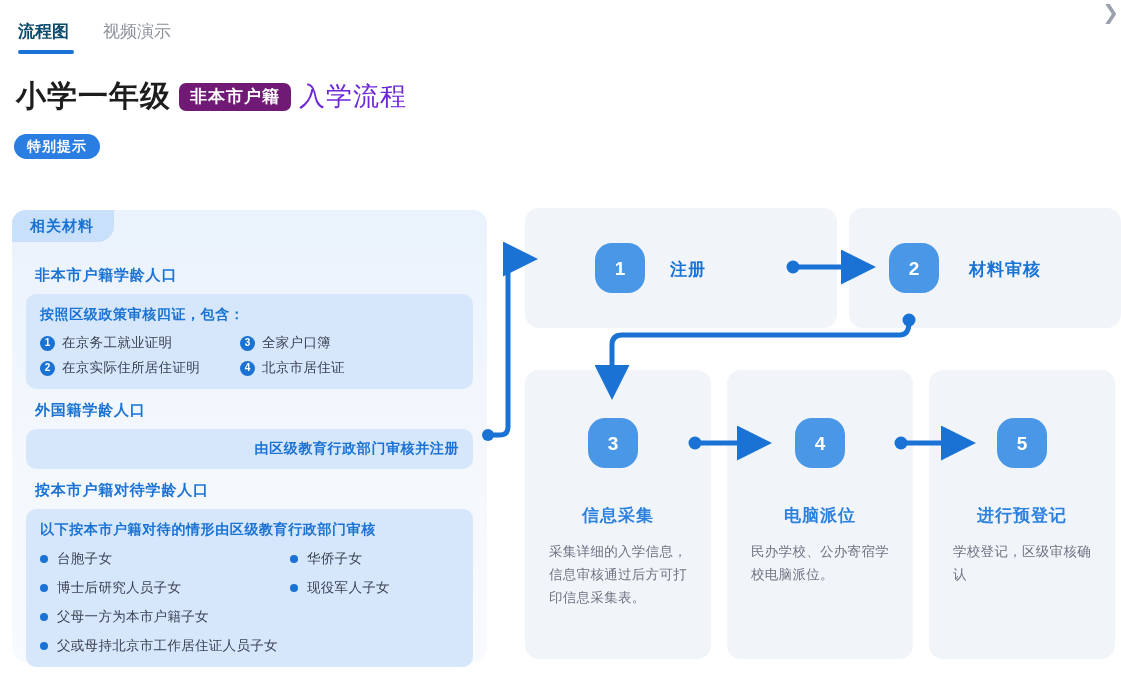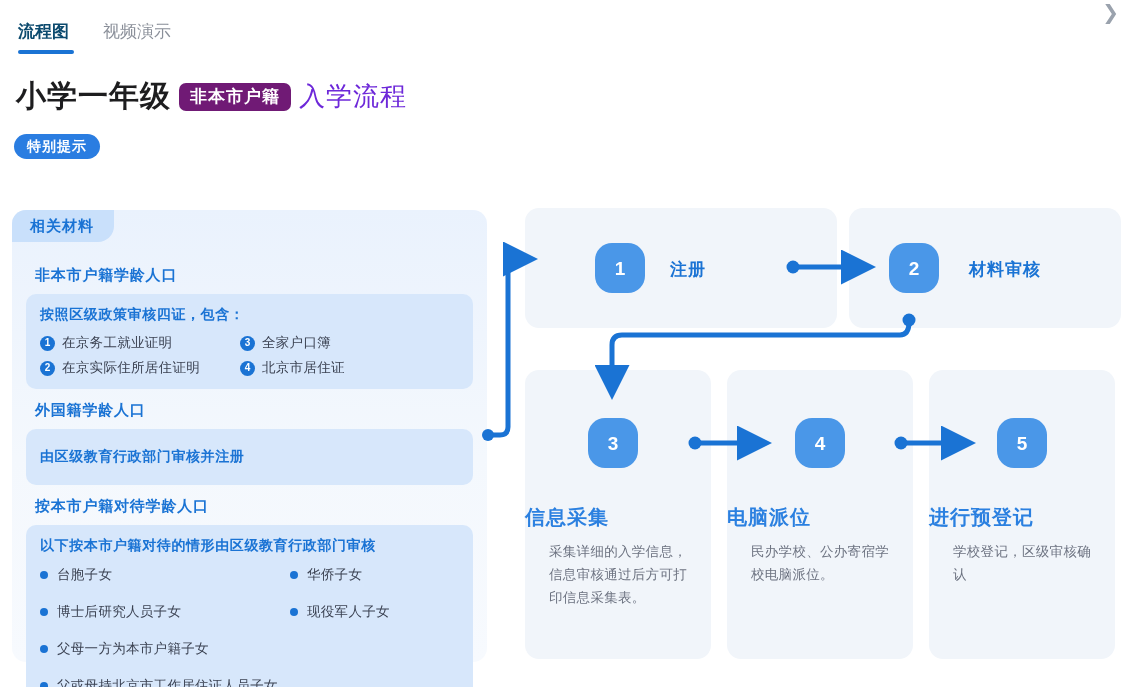--- a/index.html
+++ b/index.html
@@ -55,34 +55,34 @@
     background: #c9e0fb; color: #1a73d4; font-size: 15px; font-weight: bold;
     padding: 8px 20px 9px 18px; line-height: 1; letter-spacing: 1px;
     border-top-left-radius: 14px; border-bottom-right-radius: 16px;
   }
   .panel-body { position: absolute; left: 0; top: 44px; right: 0; padding: 0 14px; }
   .sec-title {
     font-size: 15px; font-weight: bold; color: #1a73d4;
     letter-spacing: .8px; margin: 12px 0 9px 9px;
   }
   .sec-box { background: #d7e7fb; border-radius: 10px; padding: 12px 14px; }
-  .sec-box.slim { padding: 19px 14px; }
+  .sec-box.slim { padding: 11px 14px; text-align: right; }
   .sec-box-title { font-size: 14px; font-weight: bold; color: #1a73d4; letter-spacing: .6px; }
   .sec-box-plain { font-size: 14px; font-weight: bold; color: #1a73d4; letter-spacing: .6px; }
 
   .num-grid { display: grid; grid-template-columns: 200px 1fr; row-gap: 7px; margin-top: 10px; }
   .num-item { display: flex; align-items: center; gap: 7px; }
   .num-circle {
     width: 15px; height: 15px; border-radius: 50%; background: #1a73d4; color: #fff;
     font-size: 10px; font-weight: bold; display: flex; align-items: center; justify-content: center;
     flex: 0 0 15px; line-height: 1;
   }
   .num-label { font-size: 13.5px; color: #3b4252; letter-spacing: .3px; }
 
-  .bul-grid { display: grid; grid-template-columns: 250px 1fr; row-gap: 19px; margin-top: 11px; }
+  .bul-grid { display: grid; grid-template-columns: 250px 1fr; row-gap: 11px; margin-top: 11px; }
   .bul-item { display: flex; align-items: center; gap: 9px; }
   .bul-dot { width: 8px; height: 8px; border-radius: 50%; background: #1a73d4; flex: 0 0 8px; }
   .bul-label { font-size: 13.5px; color: #3b4252; letter-spacing: .3px; }
 
   
   .flow { position: absolute; left: 0; top: 0; width: 1121px; height: 687px; pointer-events: none; }
   .flow-svg { position: absolute; left: 0; top: 0; }
 
   .card {
     position: absolute; background: #f1f5fa; border-radius: 14px;
@@ -92,22 +92,22 @@
 
   .badge {
     position: absolute; width: 50px; height: 50px; border-radius: 17px;
     background: #4a97e8; color: #fff; font-size: 19px; font-weight: bold;
     display: flex; align-items: center; justify-content: center; line-height: 1;
   }
   .step-title-top {
     position: absolute; font-size: 17px; font-weight: bold; color: #1a73d4; letter-spacing: 1px;
   }
   .step-title-bot {
-    position: absolute; font-size: 20px; font-weight: bold; color: #2b80e0;
-    letter-spacing: 1px; text-align: left; width: 100%; left: 0;
+    position: absolute; font-size: 17px; font-weight: bold; color: #2b80e0;
+    letter-spacing: 1px; text-align: center; width: 100%; left: 0;
   }
   .step-desc {
     position: absolute; font-size: 13.5px; color: #6c7280; line-height: 23px;
     letter-spacing: .3px; text-align: left;
   }
 </style>
 </head>
 <body>
 
 <div id="root">

